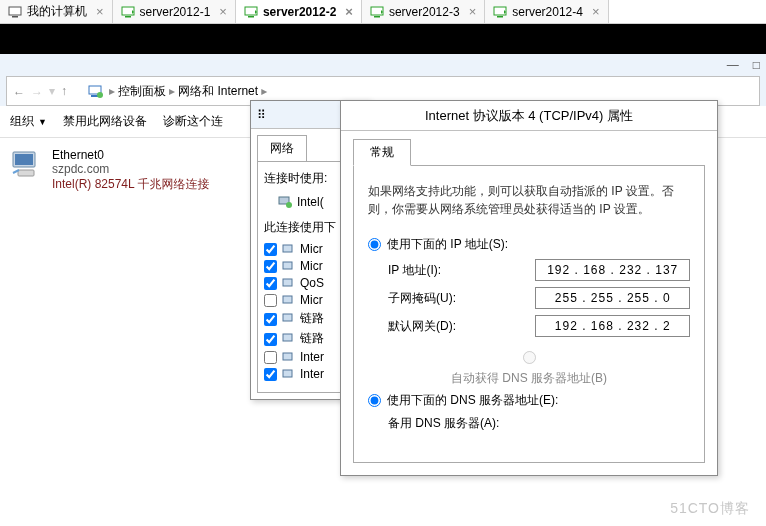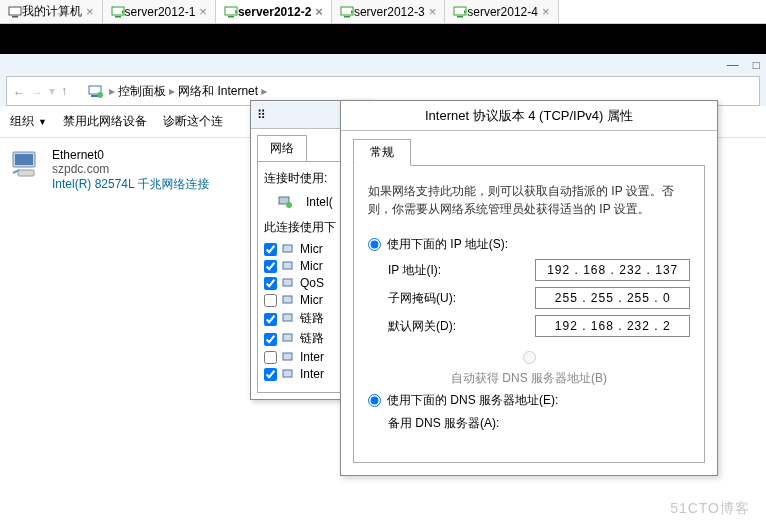--- a/index.html
+++ b/index.html
@@ -1,19 +1,19 @@
 <!DOCTYPE html>
 <html><head>
 <meta charset="utf-8">
 <style>
 * { box-sizing: border-box; margin: 0; padding: 0; font-family: "Microsoft YaHei", "Segoe UI", sans-serif; font-size: 12px; }
 body { width: 766px; height: 526px; background: #fff; overflow: hidden; position: relative; }
 
 .tabbar { display: flex; height: 24px; background: #fff; border-bottom: 1px solid #d0d0d0; }
-.tab { display: flex; align-items: center; padding: 0 8px; border-right: 1px solid #d0d0d0; background: #f8f8f8; }
+.tab { display: flex; align-items: center; padding: 0 8px; border-right: 1px solid #d0d0d0; gap: 5px; background: #f8f8f8; }
 .tab.active { background: #fff; font-weight: bold; }
 .tab-close { color: #888; font-size: 13px; margin-left: 4px; }
 
 .blackbar { background: #000; height: 30px; width: 100%; }
 
 .wnd-chrome { background: #ecf3fb; }
 .titlebar-row { display: flex; align-items: center; height: 22px; justify-content: flex-end; padding-right: 6px; gap: 14px; color: #555; }
 
 .breadcrumb-row { display: flex; align-items: center; height: 30px; padding: 0 6px; gap: 6px; background: #fff; border: 1px solid #c0c0c0; margin: 0 6px; }
 .breadcrumb-text { display: flex; align-items: center; gap: 3px; }
@@ -21,29 +21,29 @@
 
 .toolbar-row { display: flex; align-items: center; height: 32px; padding: 0 10px; gap: 16px; border-bottom: 1px solid #e0e0e0; background: #fff; }
 .toolbar-item { display: flex; align-items: center; gap: 4px; }
 
 .main-area { position: relative; display: flex; }
 
 .adapter-pane { width: 250px; padding: 10px; display: flex; gap: 10px; }
 .adapter-icon svg { width: 32px; height: 32px; }
 .adapter-text .name { color: #000; }
 .adapter-text .domain { color: #555; }
-.adapter-text .desc { color: #0369a1; white-space: nowrap; }
+.adapter-text .desc { color: #7f1d1d; white-space: nowrap; }
 
 .status-dlg { position: absolute; left: 250px; top: -38px; width: 120px; background: #fff; border: 1px solid #8a8a8a; box-shadow: 2px 2px 6px rgba(0,0,0,.2); }
 .status-dlg .titlebar { height: 28px; background: #ecf3fb; border-bottom: 1px solid #c0c0c0; display: flex; align-items: center; padding: 0 6px; gap: 6px; }
 .tabstrip { display: flex; padding: 6px 6px 0; }
 .tabbtn { border: 1px solid #aaa; border-bottom: none; padding: 4px 12px; background: #fff; }
 .status-body { border: 1px solid #aaa; margin: 0 6px 6px; padding: 8px 6px; }
 .status-body .hdr { margin-bottom: 8px; }
-.status-body .row { display: flex; align-items: center; gap: 14px; margin: 3px 0; }
+.status-body .row { display: flex; align-items: center; gap: 5px; margin: 3px 0; }
 .status-body .row.indent { margin-left: 14px; }
 .chks { margin-top: 10px; }
 .chks .hdr2 { margin-bottom: 6px; }
 .chk { display: flex; align-items: center; gap: 5px; margin: 3px 0; }
 .chk input { margin-top: 1px; }
 
 .prop-dlg { position: absolute; left: 340px; top: -38px; width: 378px; background: #fff; border: 1px solid #8a8a8a; box-shadow: 2px 2px 6px rgba(0,0,0,.2); }
 .prop-dlg .titlebar { height: 30px; display: flex; align-items: center; justify-content: center; background: #fff; border-bottom: 1px solid #c0c0c0; }
 .prop-dlg .titlebar span { font-size: 13px; }
 .prop-body { padding: 8px 12px 12px; }

